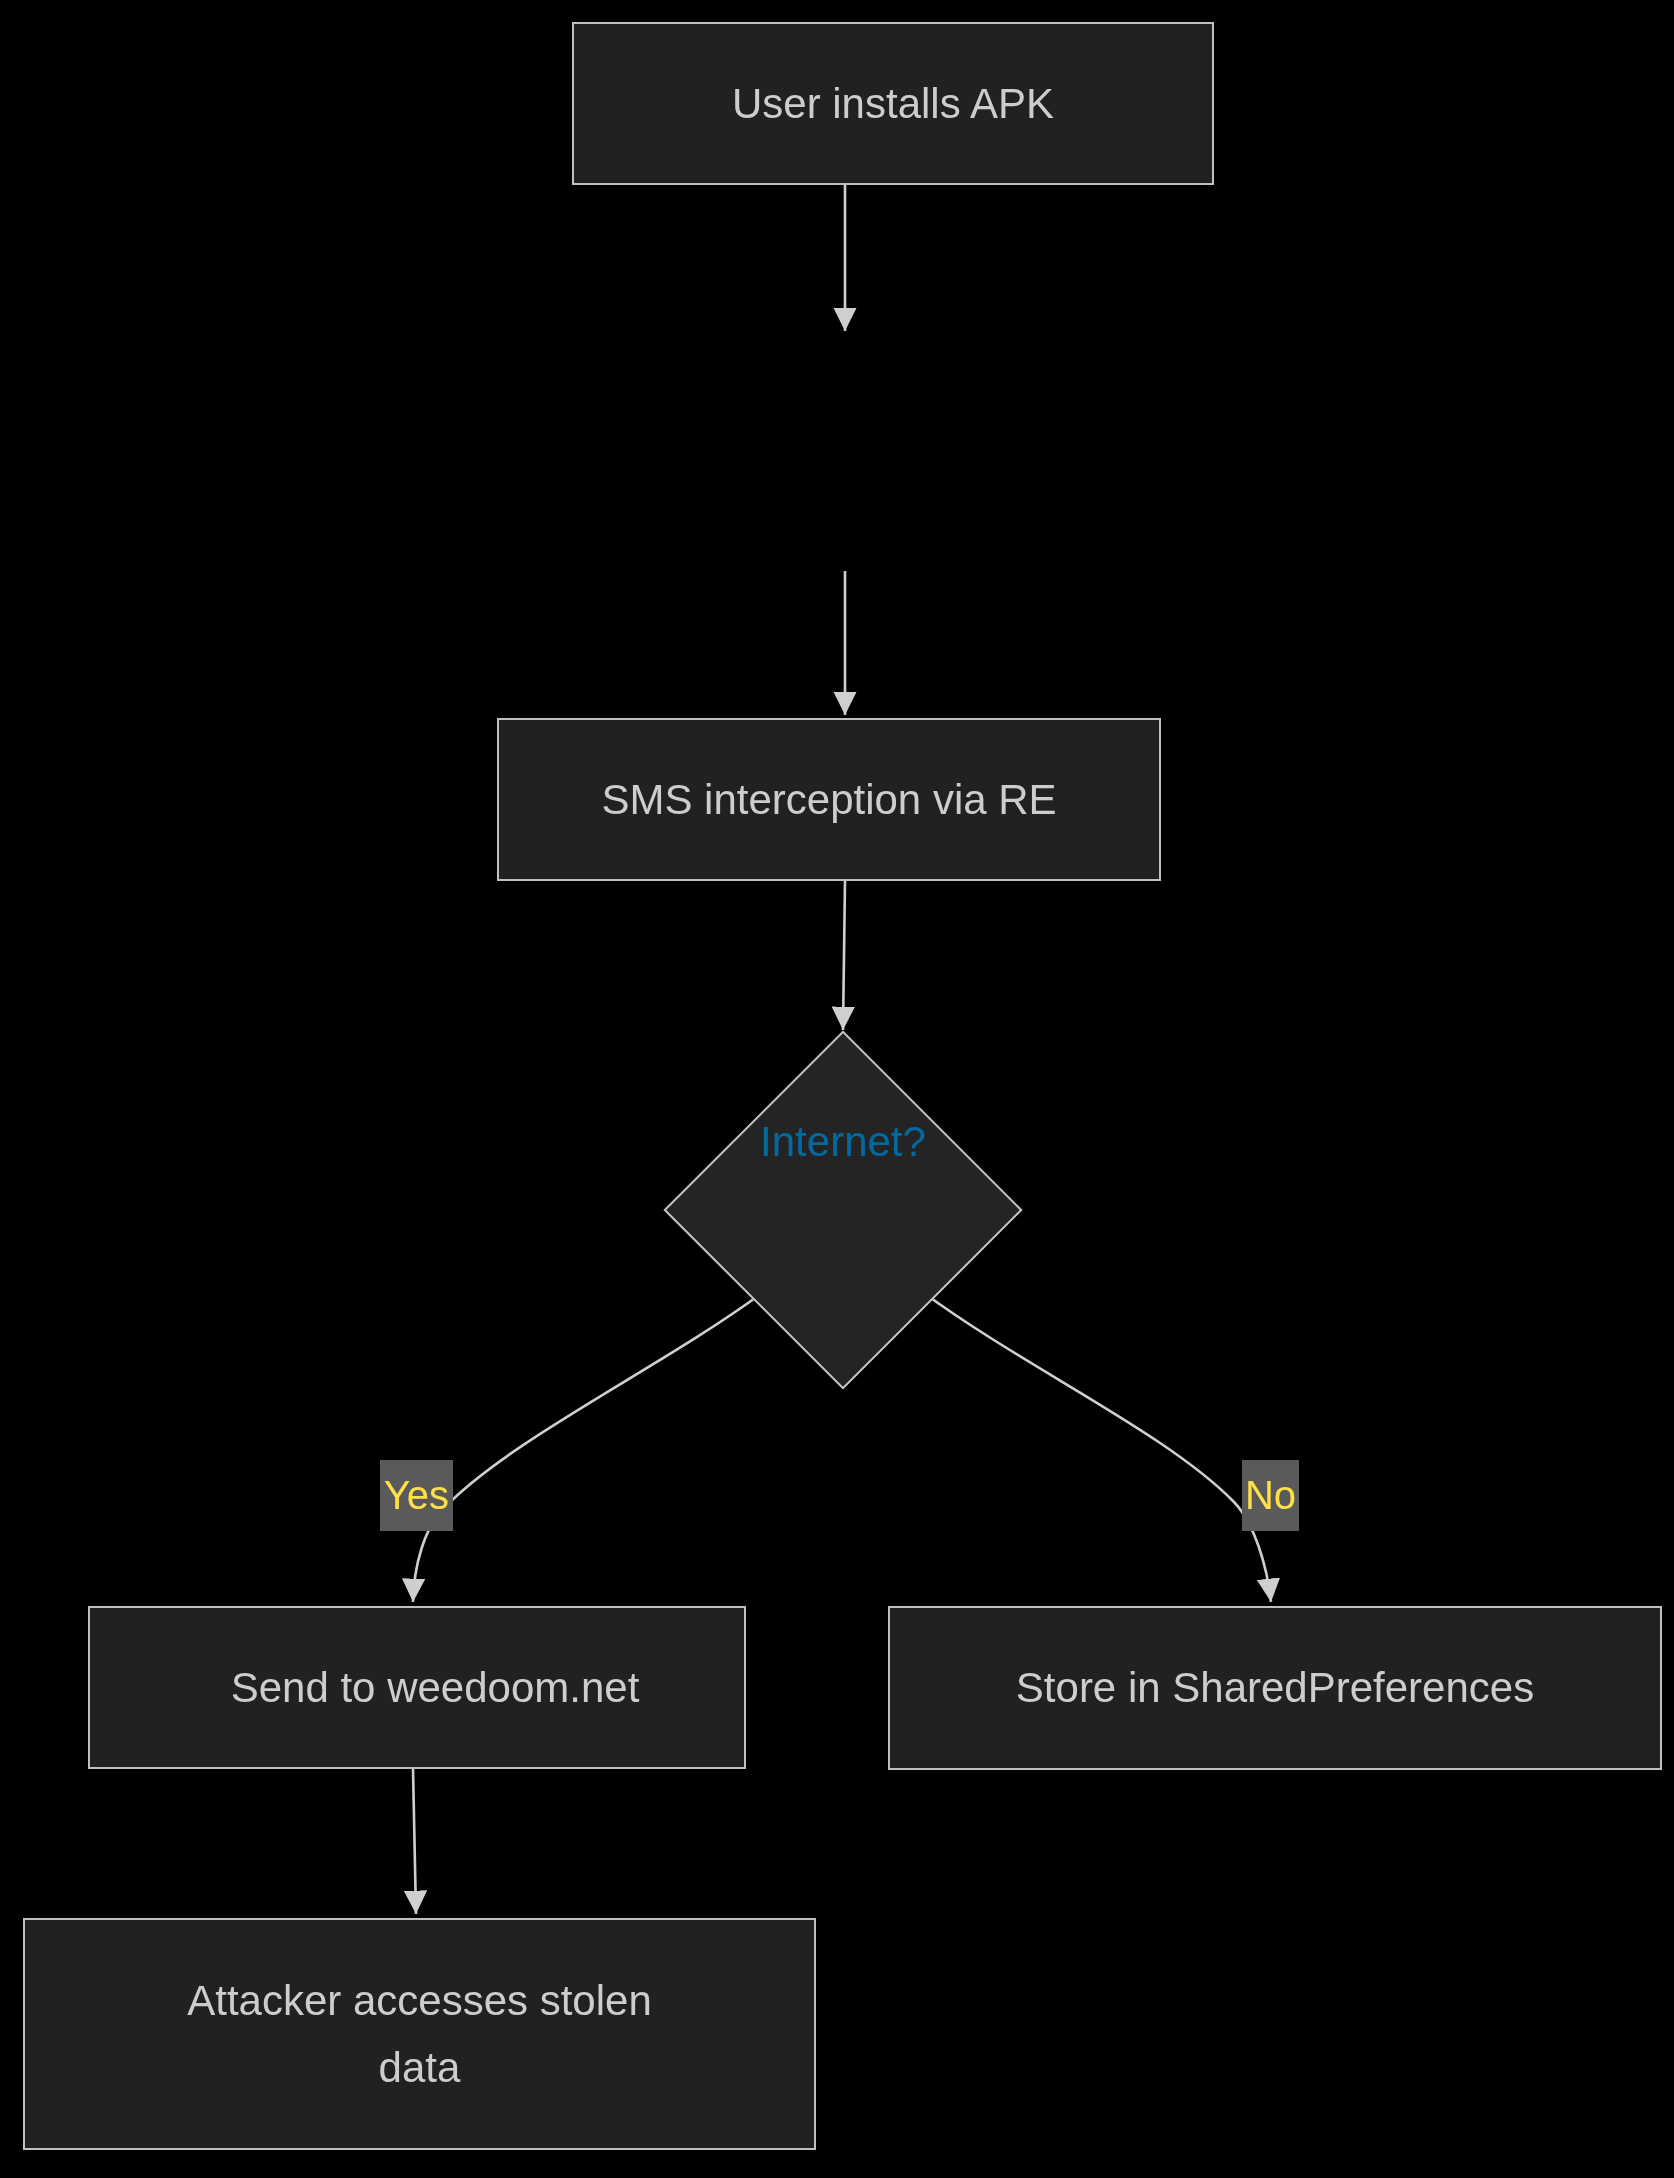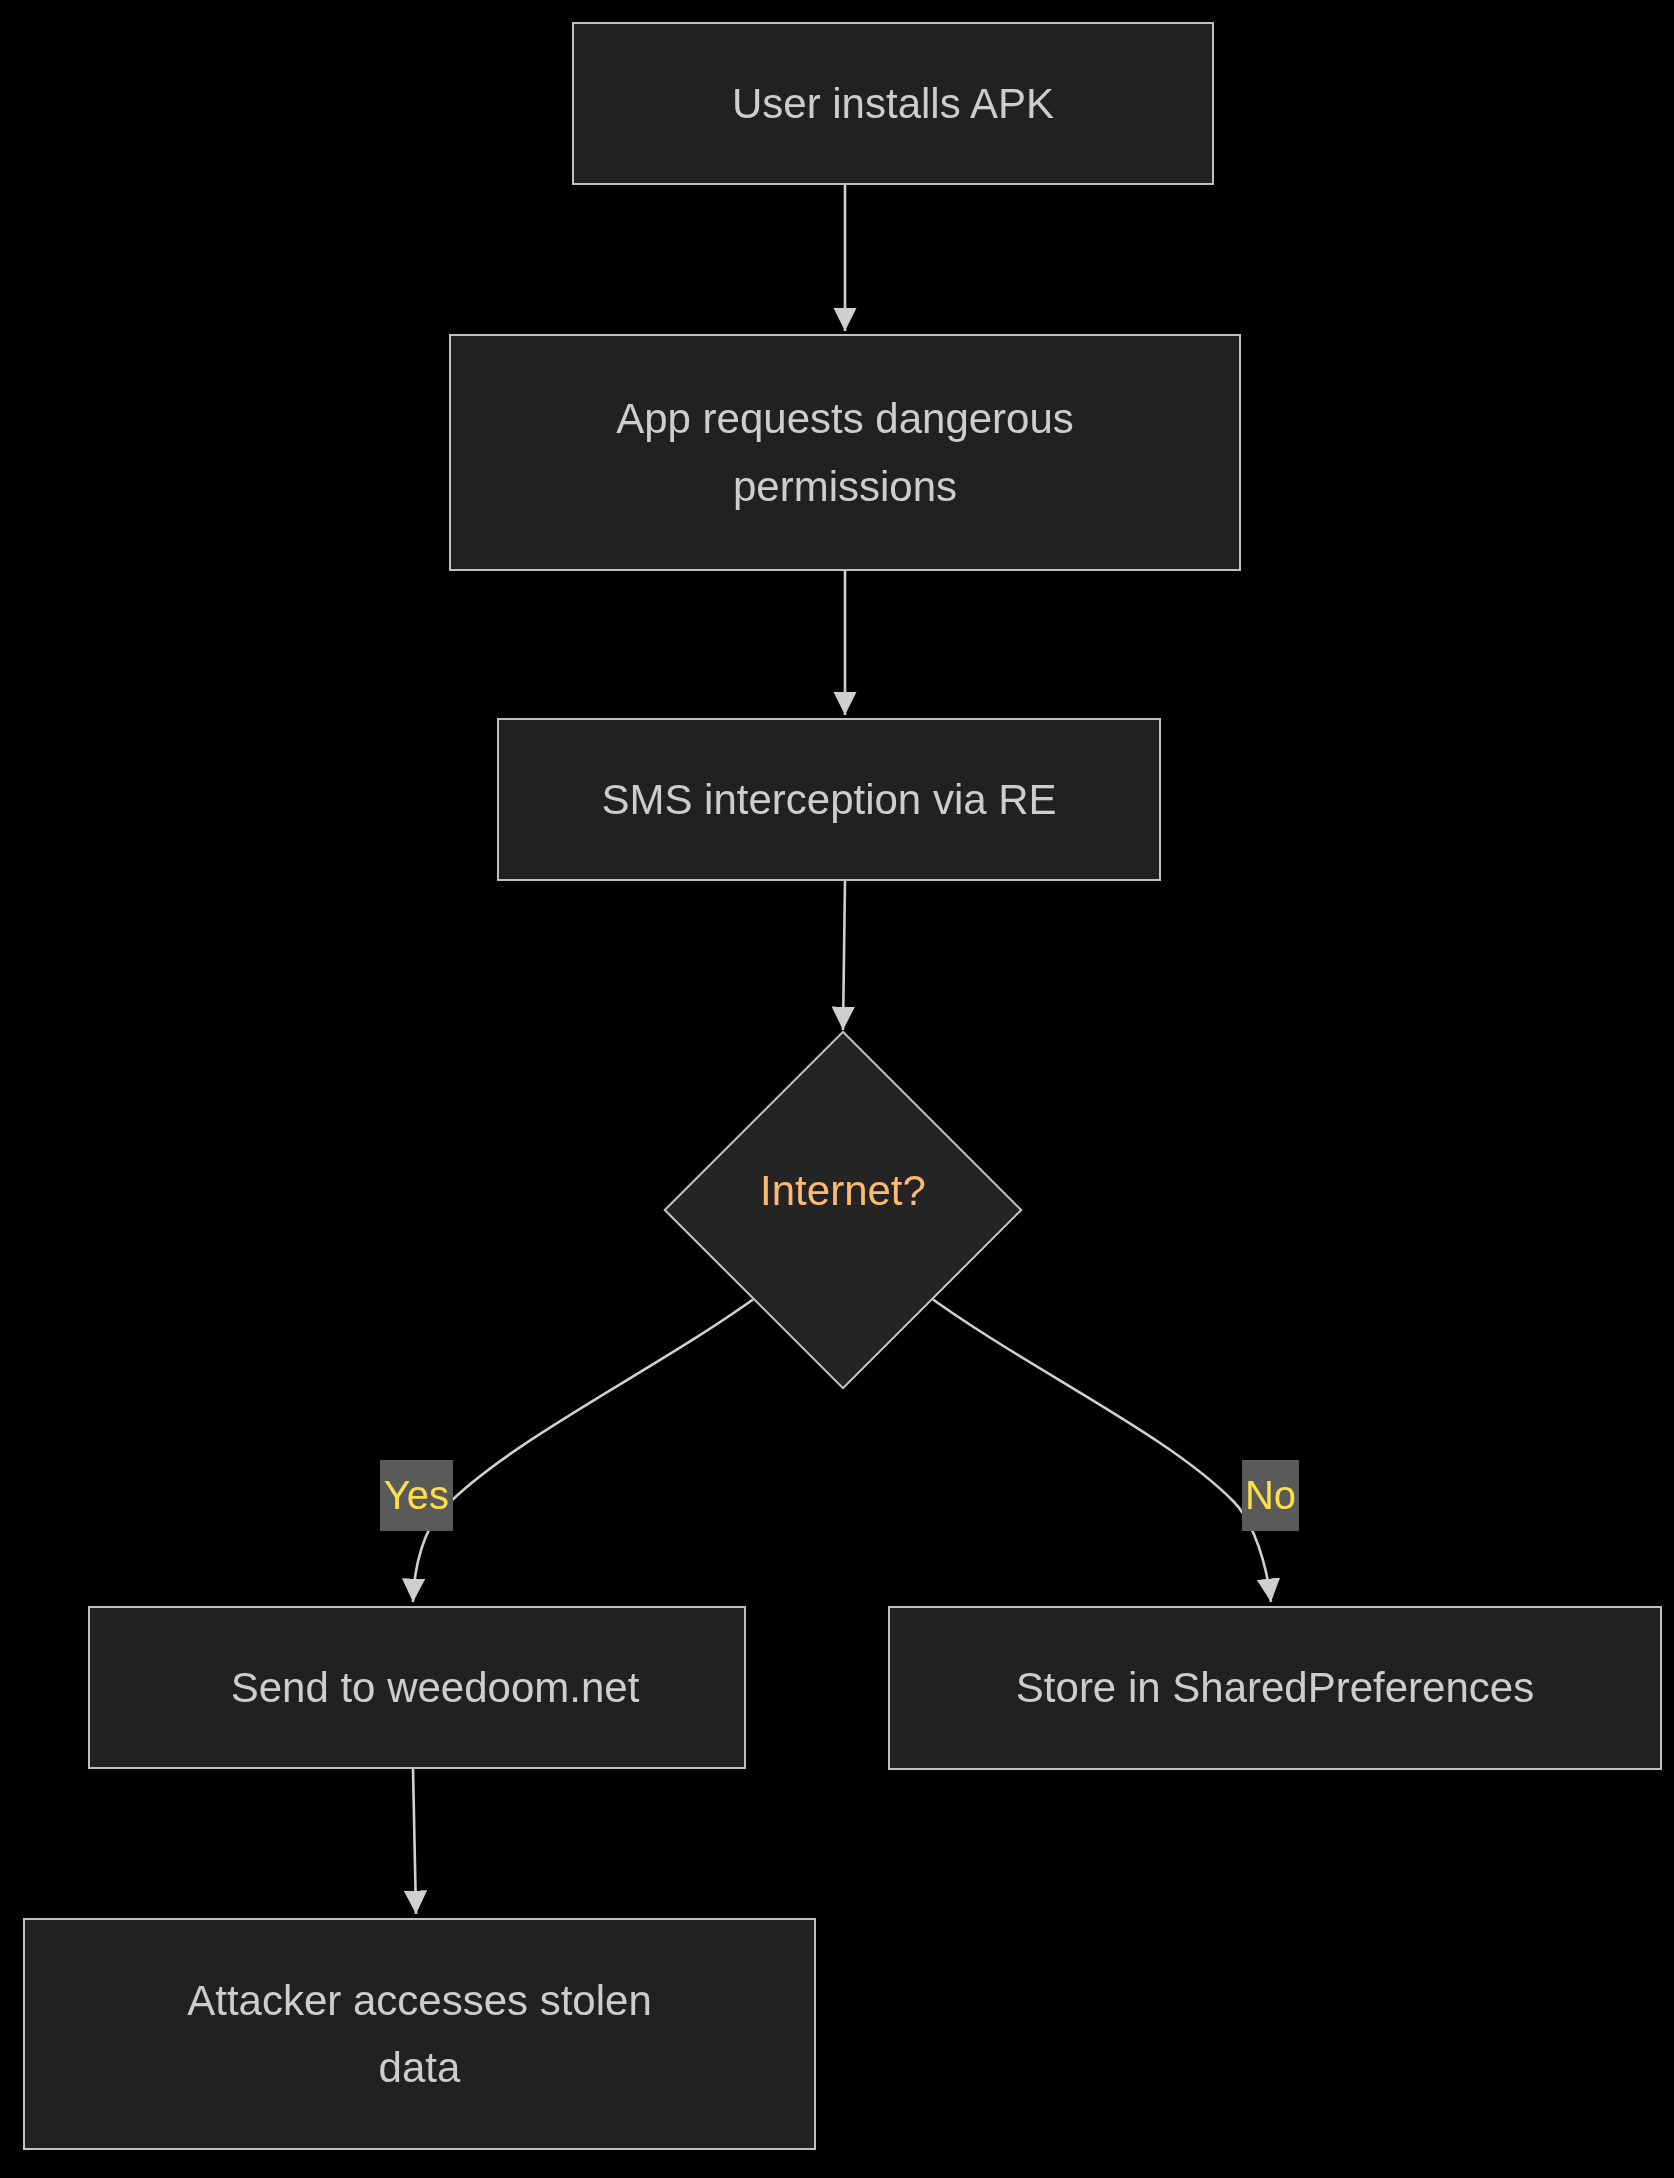--- a/index.html
+++ b/index.html
@@ -35,23 +35,23 @@
   .diamond-shape {
     position: absolute;
     left: 716px; top: 1083px;
     width: 254px; height: 254px;
     background: #242424;
     border: 2.6px solid #c6c6c6;
     transform: rotate(45deg);
   }
   .diamond-label {
     position: absolute;
-    left: 663px; top: 1159px;
+    left: 663px; top: 1110px;
     width: 360px; height: 64px;
-    color: #fdba74;
+    color: #0369a1;
     font-size: 42px;
     display: flex;
     align-items: center;
     justify-content: center;
     text-align: right;
   }
   .edge-label {
     position: absolute;
     background: #5a5a5a;
     color: #fde047;
@@ -79,22 +79,20 @@
       <path d="M 845 571 L 845 715" marker-end="url(#arrow)"></path>
       <path d="M 845 881 L 843 1030" marker-end="url(#arrow)"></path>
       <path d="M 762 1293 C 660 1368, 512 1438, 444 1508 C 424 1529, 414 1565, 413 1602" marker-end="url(#arrow)"></path>
       <path d="M 924 1293 C 1026 1368, 1168 1434, 1234 1502 C 1254 1523, 1267 1565, 1271 1602" marker-end="url(#arrow)"></path>
       <path d="M 413 1768 L 416 1914" marker-end="url(#arrow)"></path>
     </g>
   </svg>
 
   <div class="node" style="left:572px; top:22px; width:642px; height:163px;">User installs APK</div>
 
-  <div class="node" style="left:449px; top:334px; width:792px; height:237px;">App requests dangerous
-permissions</div>
 
   <div class="node" style="left:497px; top:718px; width:664px; height:163px;">SMS interception via RE</div>
 
   <div class="diamond-shape"></div>
   <div class="diamond-label">Internet?</div>
 
   <div class="edge-label yes">Yes</div>
 
   <div class="edge-label no">No</div>
 

